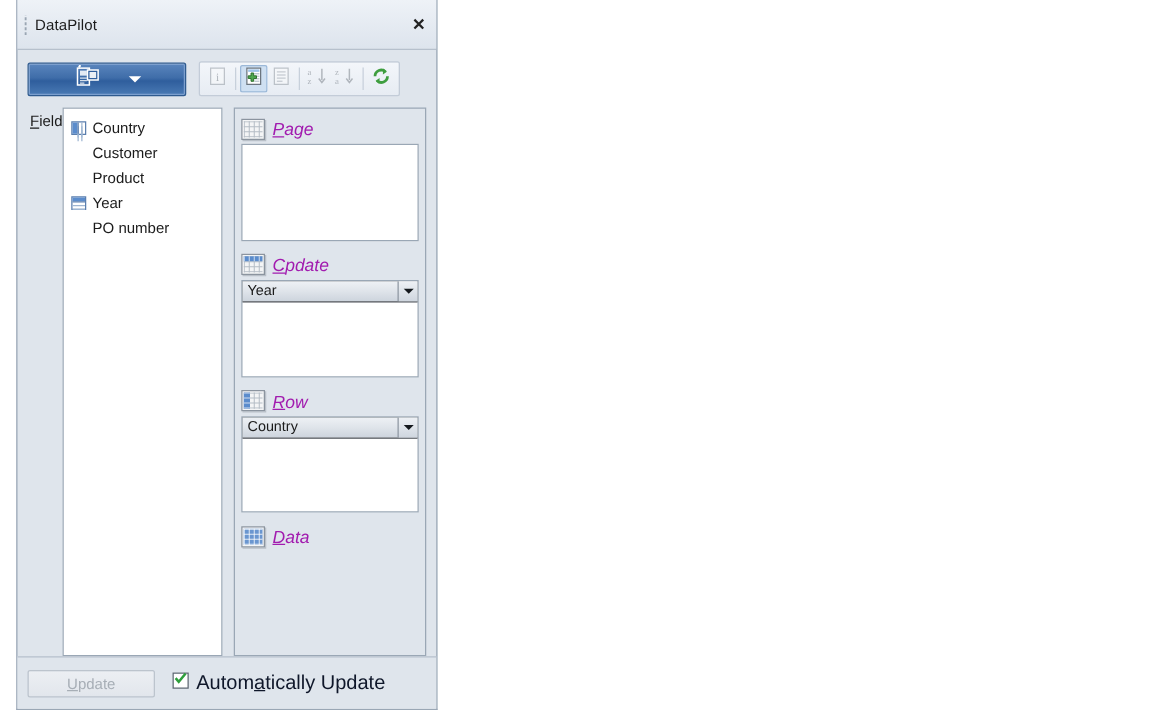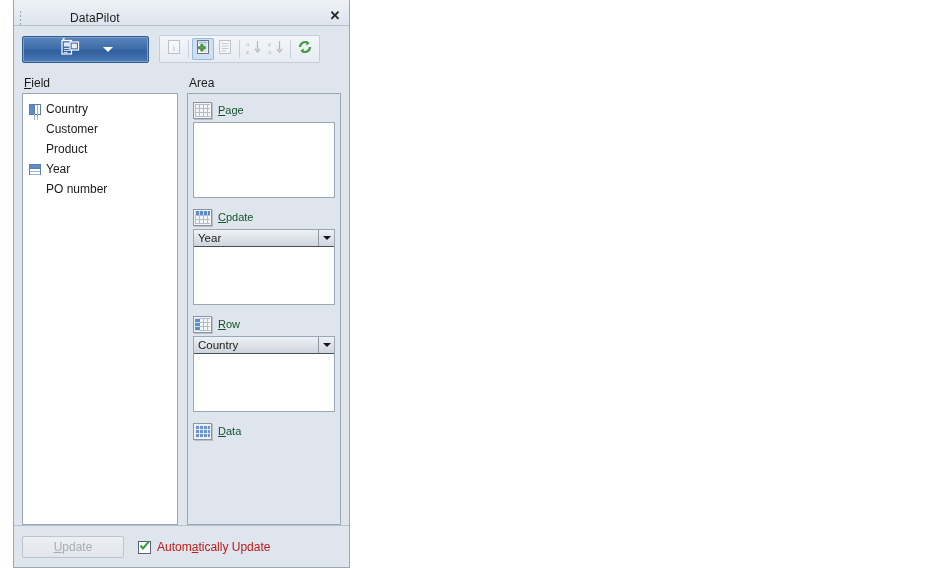--- a/index.html
+++ b/index.html
@@ -18,29 +18,28 @@
     width: 337px; height: 568px;
     background: #dfe5ec;
     border: 1px solid #9aa7b5;
     border-top: none;
     display: flex;
     flex-direction: column;
   }
 
   
   .titlebar {
-    height: 26px;
+    height: 40px;
     background: linear-gradient(to bottom, #eef2f7 0%, #dde4ed 100%);
     border-bottom: 1px solid #b6c0cc;
     display: flex;
-    align-items: flex-end;
+    align-items: center;
     padding: 0 2px 0 4px;
     position: relative;
     flex: none;
-    gap: 42px;
   }
   .grip {
     width: 5px; height: 16px;
     margin-right: 5px;
     background-image: radial-gradient(#8d9aa8 40%, transparent 42%);
     background-size: 3px 4px;
     background-repeat: repeat-y;
     background-position: 1px 1px;
     opacity: .85;
   }
@@ -110,21 +109,21 @@
   }
 
   
   .body-row {
     flex: 1;
     display: flex;
     padding: 0 8px;
     gap: 9px;
     min-height: 0;
   }
-  .col { display: flex; flex-direction: column; min-height: 0; }
+  .col { display: flex; flex-direction: row; min-height: 0; }
   .col-field { width: 157px; }
   .col-area  { width: 155px; }
 
   .col-label {
     font-size: 12px;
     color: #1b1b1b;
     padding: 4px 0 3px 2px;
     flex: none;
   }
   u { text-decoration: underline; }
@@ -187,21 +186,21 @@
     display: flex;
     flex-direction: column;
     gap: 7px;
     min-height: 0;
   }
   .area-sec { display: flex; flex-direction: column; flex: 1; min-height: 0; }
   .area-head {
     display: flex; align-items: center; gap: 6px;
     height: 24px; flex: none;
   }
-  .area-head .ah-label { font-size: 11px; color: #14532d; }
+  .area-head .ah-label { font-size: 14px; color: #a21caf; font-style: italic; }
 
   
   .aicon {
     width: 19px; height: 17px;
     background: #f4f5f6;
     border: 1px solid #8b949f;
     box-shadow: 1px 1px 0 0 #b9c0c8;
     position: relative;
     flex: none;
   }
@@ -286,22 +285,22 @@
     width: 102px; height: 22px;
     border: 1px solid #bcc4cd;
     border-radius: 2px;
     background: linear-gradient(to bottom, #eceff3, #e2e6ec);
     display: flex; align-items: center; justify-content: center;
     font-size: 12px;
     color: #a7aeb6;
     cursor: default;
   }
   .chk-wrap {
-    display: flex; align-items: flex-end; gap: 6px;
-    font-size: 12px; color: #b91c1c;
+    display: flex; align-items: flex-start; gap: 6px;
+    font-size: 16px; color: #0f172a;
     cursor: default;
   }
   .chkbox {
     width: 13px; height: 13px;
     background: #ffffff;
     border: 1px solid #5a6470;
     display: flex; align-items: center; justify-content: center;
     flex: none;
   }
   .chk-mark { display: block; }
@@ -441,21 +440,20 @@
 
         <div class="field-item noicon">
           <span class="fi-label">PO number</span>
         </div>
 
 
       </div>
     </div>
 
     <div class="col col-area">
-      <div class="col-label">Area</div>
       <div class="area-box">
 
         <div class="area-sec">
           <div class="area-head">
             <span class="aicon">
                 <span class="glines"></span>
               </span>
             <span class="ah-label"><u>P</u><span>age</span></span>
           </div>
           <div class="drop-area"></div>

